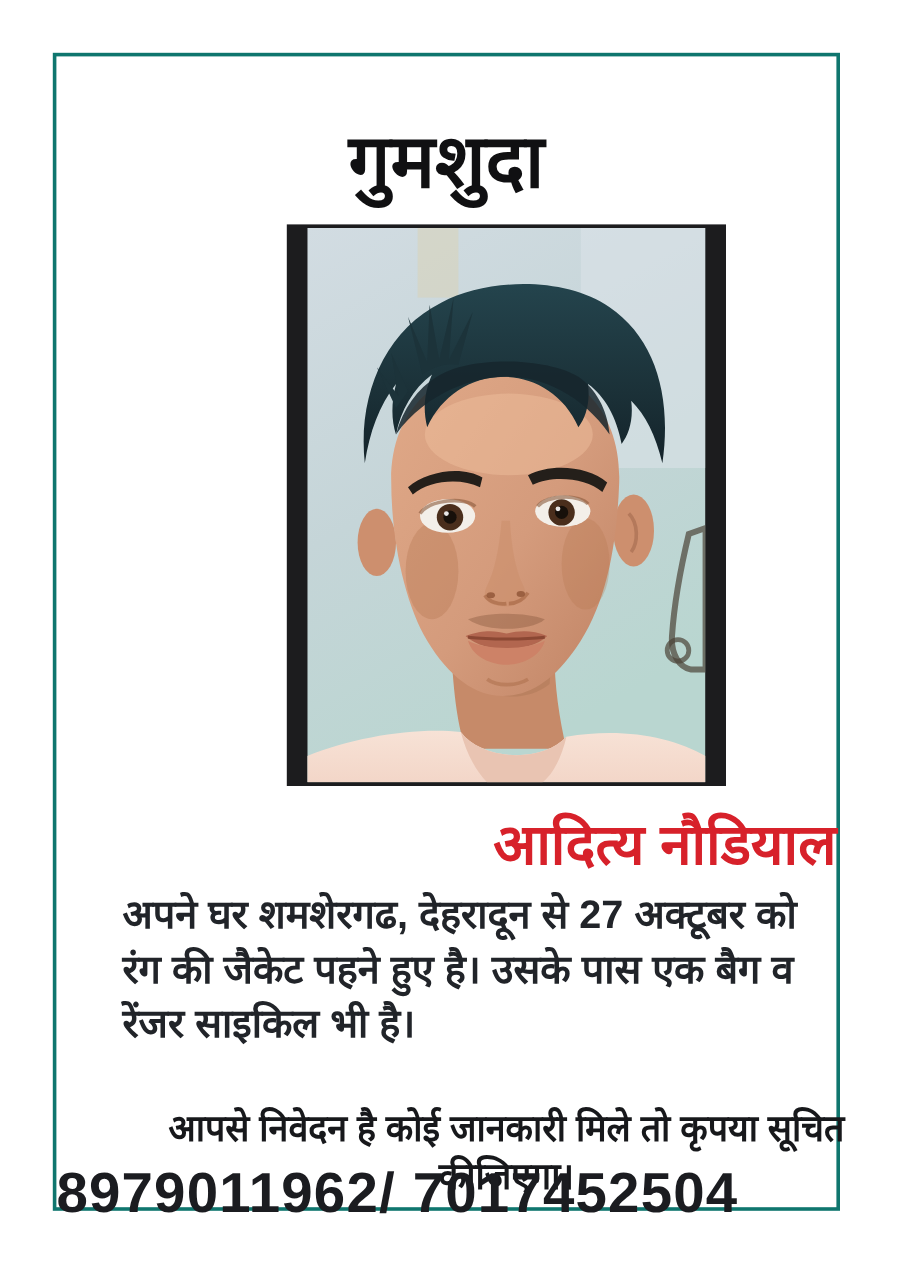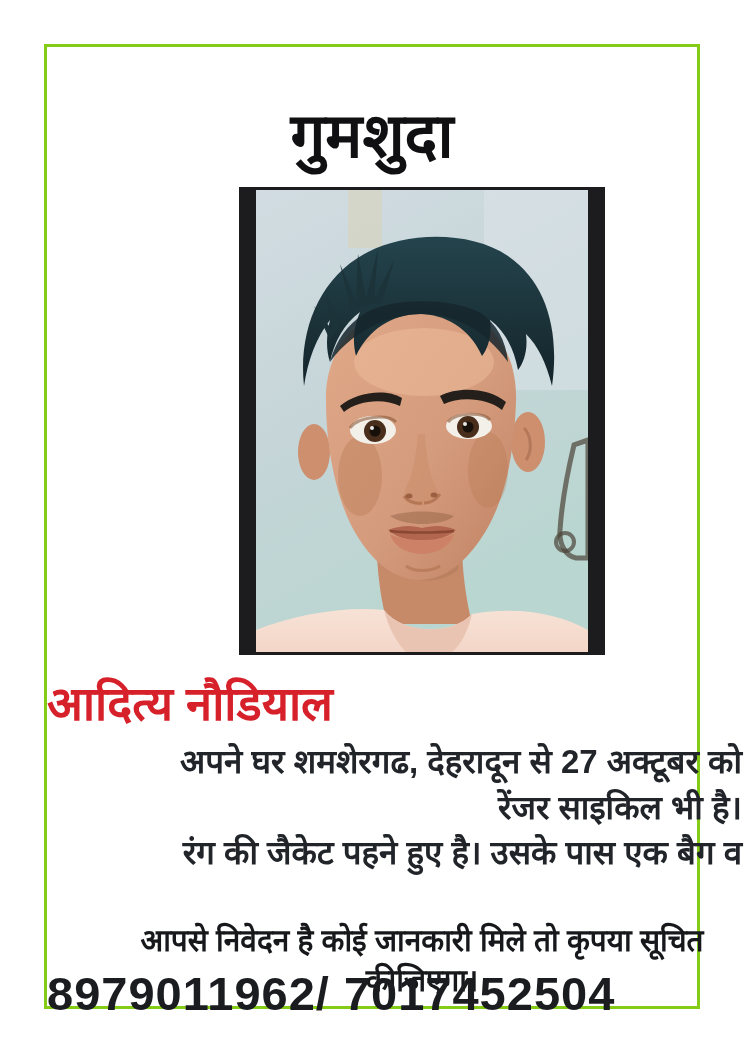--- a/index.html
+++ b/index.html
@@ -14,21 +14,21 @@
     height: 1061px;
     background: #ffffff;
     overflow: hidden;
   }
   .poster-frame {
     position: absolute;
     left: 44px;
     top: 44px;
     width: 656px;
     height: 965px;
-    border: 3px solid #84cc16;
+    border: 3px solid #0f766e;
     background: #ffffff;
     box-sizing: border-box;
   }
   .poster-title {
     position: absolute;
     left: 0;
     top: 52px;
     width: 100%;
     text-align: center;
     font-size: 62px;
@@ -52,32 +52,32 @@
     width: 332px;
     height: 462px;
     overflow: hidden;
   }
   .photo-inner svg { display: block; }
   .person-name {
     position: absolute;
     left: 0;
     top: 628px;
     width: 100%;
-    text-align: left;
+    text-align: right;
     font-size: 47px;
     line-height: 58px;
     font-weight: 800;
     color: #d7212a;
   }
   .description {
     position: absolute;
     left: 55px;
     top: 692px;
     width: 640px;
-    text-align: right;
+    text-align: left;
     font-size: 33px;
     line-height: 45.5px;
     font-weight: 700;
     color: #212429;
   }
   .request-line {
     position: absolute;
     left: 48px;
     top: 874px;
     width: 654px;
@@ -198,22 +198,22 @@
 
           <path d="M150,376 C158,382 174,382 184,376" fill="none" stroke="#a96b48" stroke-width="3" opacity="0.5"></path>
         </svg>
       </div>
     </div>
 
     <div class="person-name">आदित्य नौडियाल</div>
 
     <div class="description">
       <div>अपने घर शमशेरगढ, देहरादून से 27 अक्टूबर को</div>
+      <div>रंग की जैकेट पहने हुए है। उसके पास एक बैग व</div>
       <div>रेंजर साइकिल भी है।</div>
-      <div>रंग की जैकेट पहने हुए है। उसके पास एक बैग व</div>
     </div>
 
     <div class="request-line">आपसे निवेदन है कोई जानकारी मिले तो कृपया सूचित कीजिएगा।</div>
 
     <div class="phone-numbers">8979011962/ 7017452504</div>
 
   </div>
 </div>
 
 </body></html>

